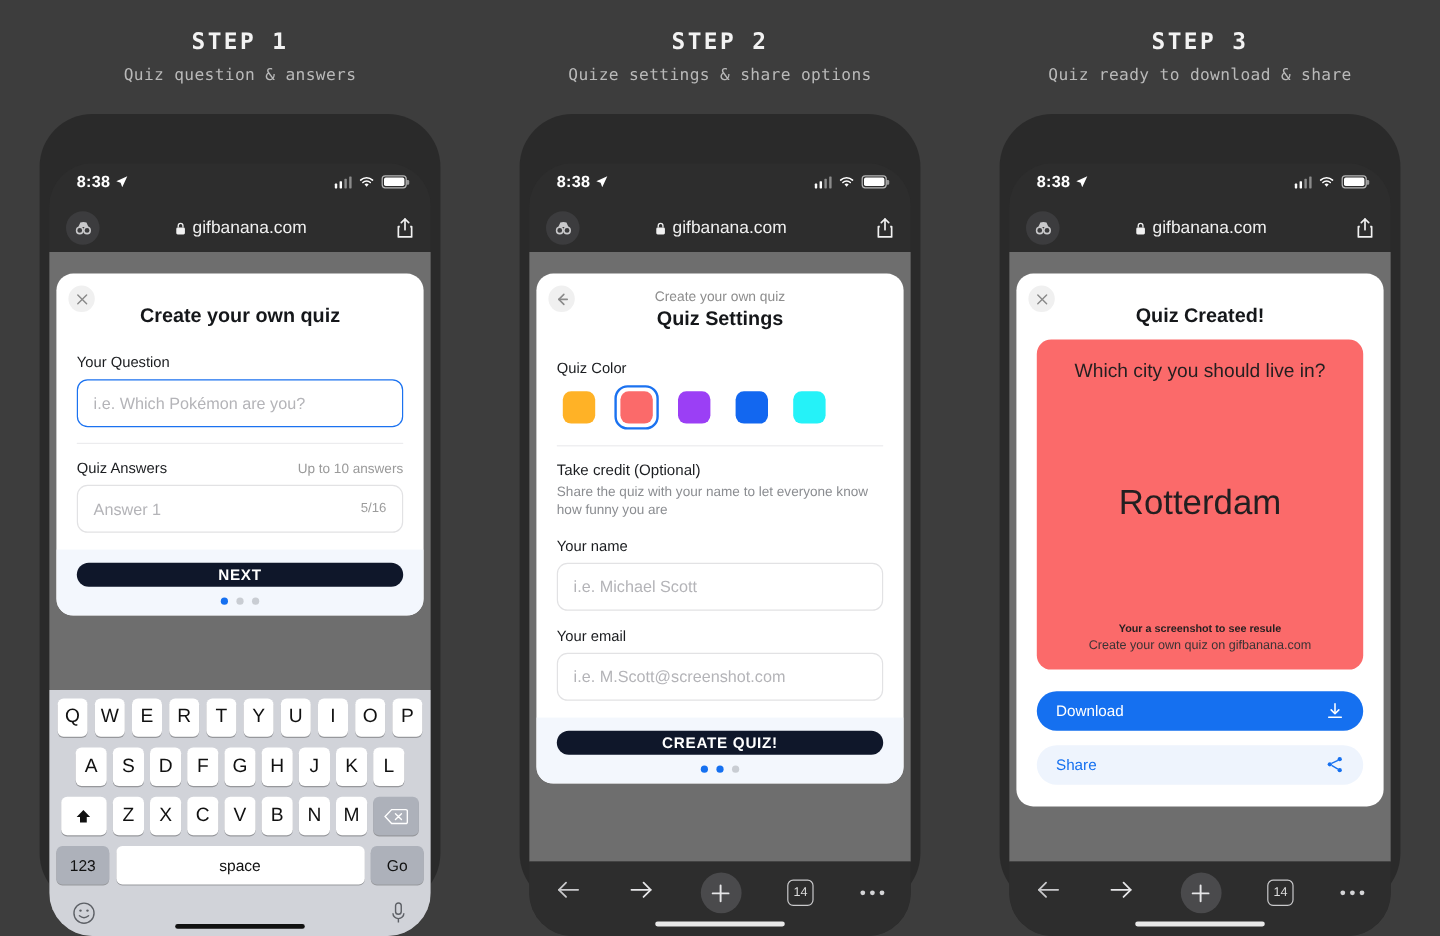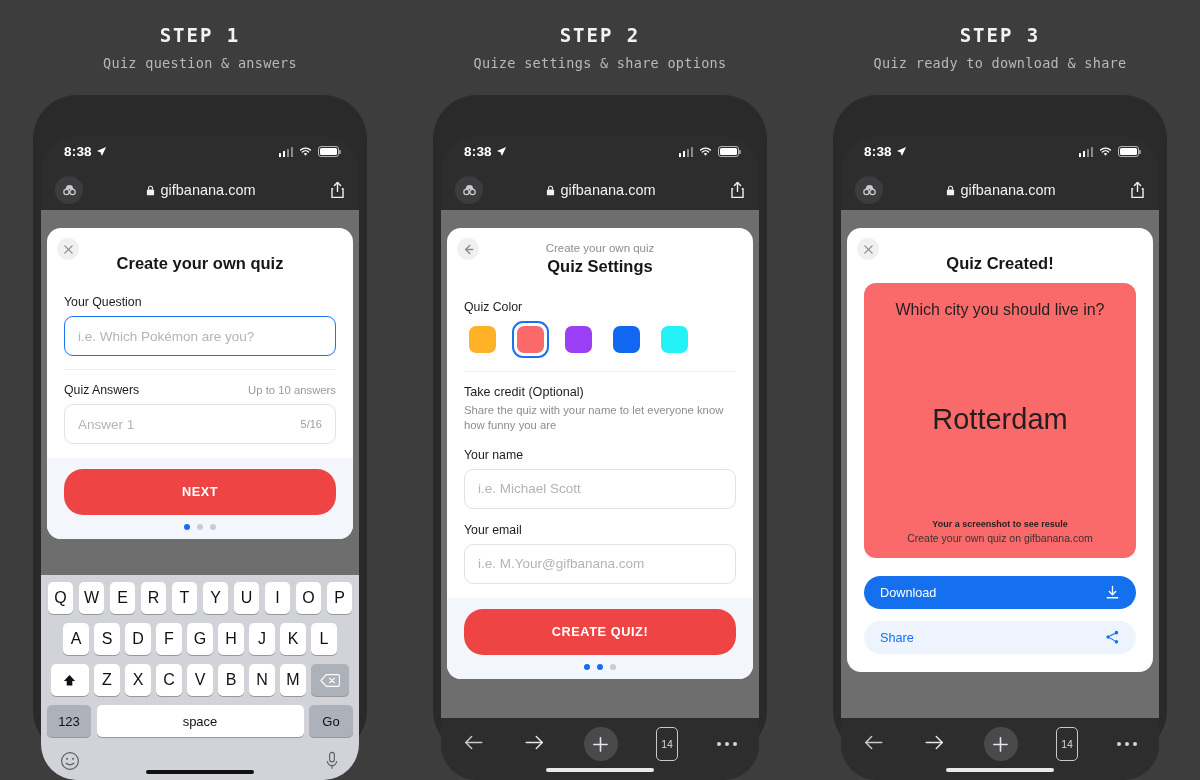--- a/index.html
+++ b/index.html
@@ -110,21 +110,21 @@
     display: flex; align-items: center; padding: 16px 13px;
     font-size: 13.5px; color: #b4b4b8; background: #fff;
     justify-content: space-between;
   }
   .textfield.focused { border: 1.6px solid #1b72f0; }
   .counter { font-size: 11px; color: #9c9c9c; }
   .sheet-footer {
     background: #f3f7fd; padding: 11px 17px 9px 17px;
   }
   .cta {
-    height: 46px; border-radius: 19px; background: #ef4444; color: #fff;
+    height: 20px; border-radius: 19px; background: #0f172a; color: #fff;
     display: flex; align-items: center; justify-content: center;
     font-size: 12.7px; font-weight: bold; letter-spacing: .6px;
   }
   .dots { display: flex; gap: 7px; justify-content: center; margin-top: 9px; }
   .dots i { width: 6px; height: 6px; border-radius: 50%; background: #c9cdd3; display:block; }
   .dots i.on { background: #1570f0; }
   .divider { height: 1px; background: #ececee; margin: 13px 0 13px 0; }
   .sec-title { font-size: 12.6px; color: #1b1d20; margin-bottom: 4px; }
   .sec-desc { font-size: 11.3px; color: #8b8d91; line-height: 1.35; }
 
@@ -163,21 +163,21 @@
   }
   .tabbar .homebar-light {
     position: absolute; left: 50%; transform: translateX(-50%); bottom: 8px;
     width: 108px; height: 4.5px; border-radius: 3px; background: #e9e9e9;
   }
   .plus-circle {
     width: 34px; height: 34px; border-radius: 50%; background: #4a4a4c;
     display: flex; align-items: center; justify-content: center;
   }
   .tabcount {
-    width: 22px; height: 34px; border: 1.7px solid #c9c9cb; border-radius: 5px;
+    width: 22px; height: 22px; border: 1.7px solid #c9c9cb; border-radius: 5px;
     display: flex; align-items: center; justify-content: center;
     font-size: 10.5px; color: #dcdcdc; font-weight: normal;
   }
   .ellipsis { display: flex; gap: 3.5px; }
   .ellipsis i { width: 4.5px; height: 4.5px; border-radius: 50%; background: #d5d5d7; display: block; }
 
   
   .result-card {
     margin: 0 17px; border-radius: 12px; background: #fb6a6a;
     height: 275px; position: relative; display: flex; flex-direction: column;
@@ -476,21 +476,21 @@
               <div style="margin-top:14px">
                 <div class="field-label">Your name</div>
                 <div class="textfield">
                   <span>i.e. Michael Scott</span>
                 </div>
               </div>
 
               <div style="margin-top:14px">
                 <div class="field-label">Your email</div>
                 <div class="textfield">
-                  <span>i.e. M.Your@gifbanana.com</span>
+                  <span>i.e. M.Scott@screenshot.com</span>
                 </div>
               </div>
             </div>
 
             <div class="sheet-footer">
               <div class="cta">CREATE QUIZ!</div>
               <div class="dots">
                 <i class="on"></i>
                 <i class="on"></i>
                 <i></i>

